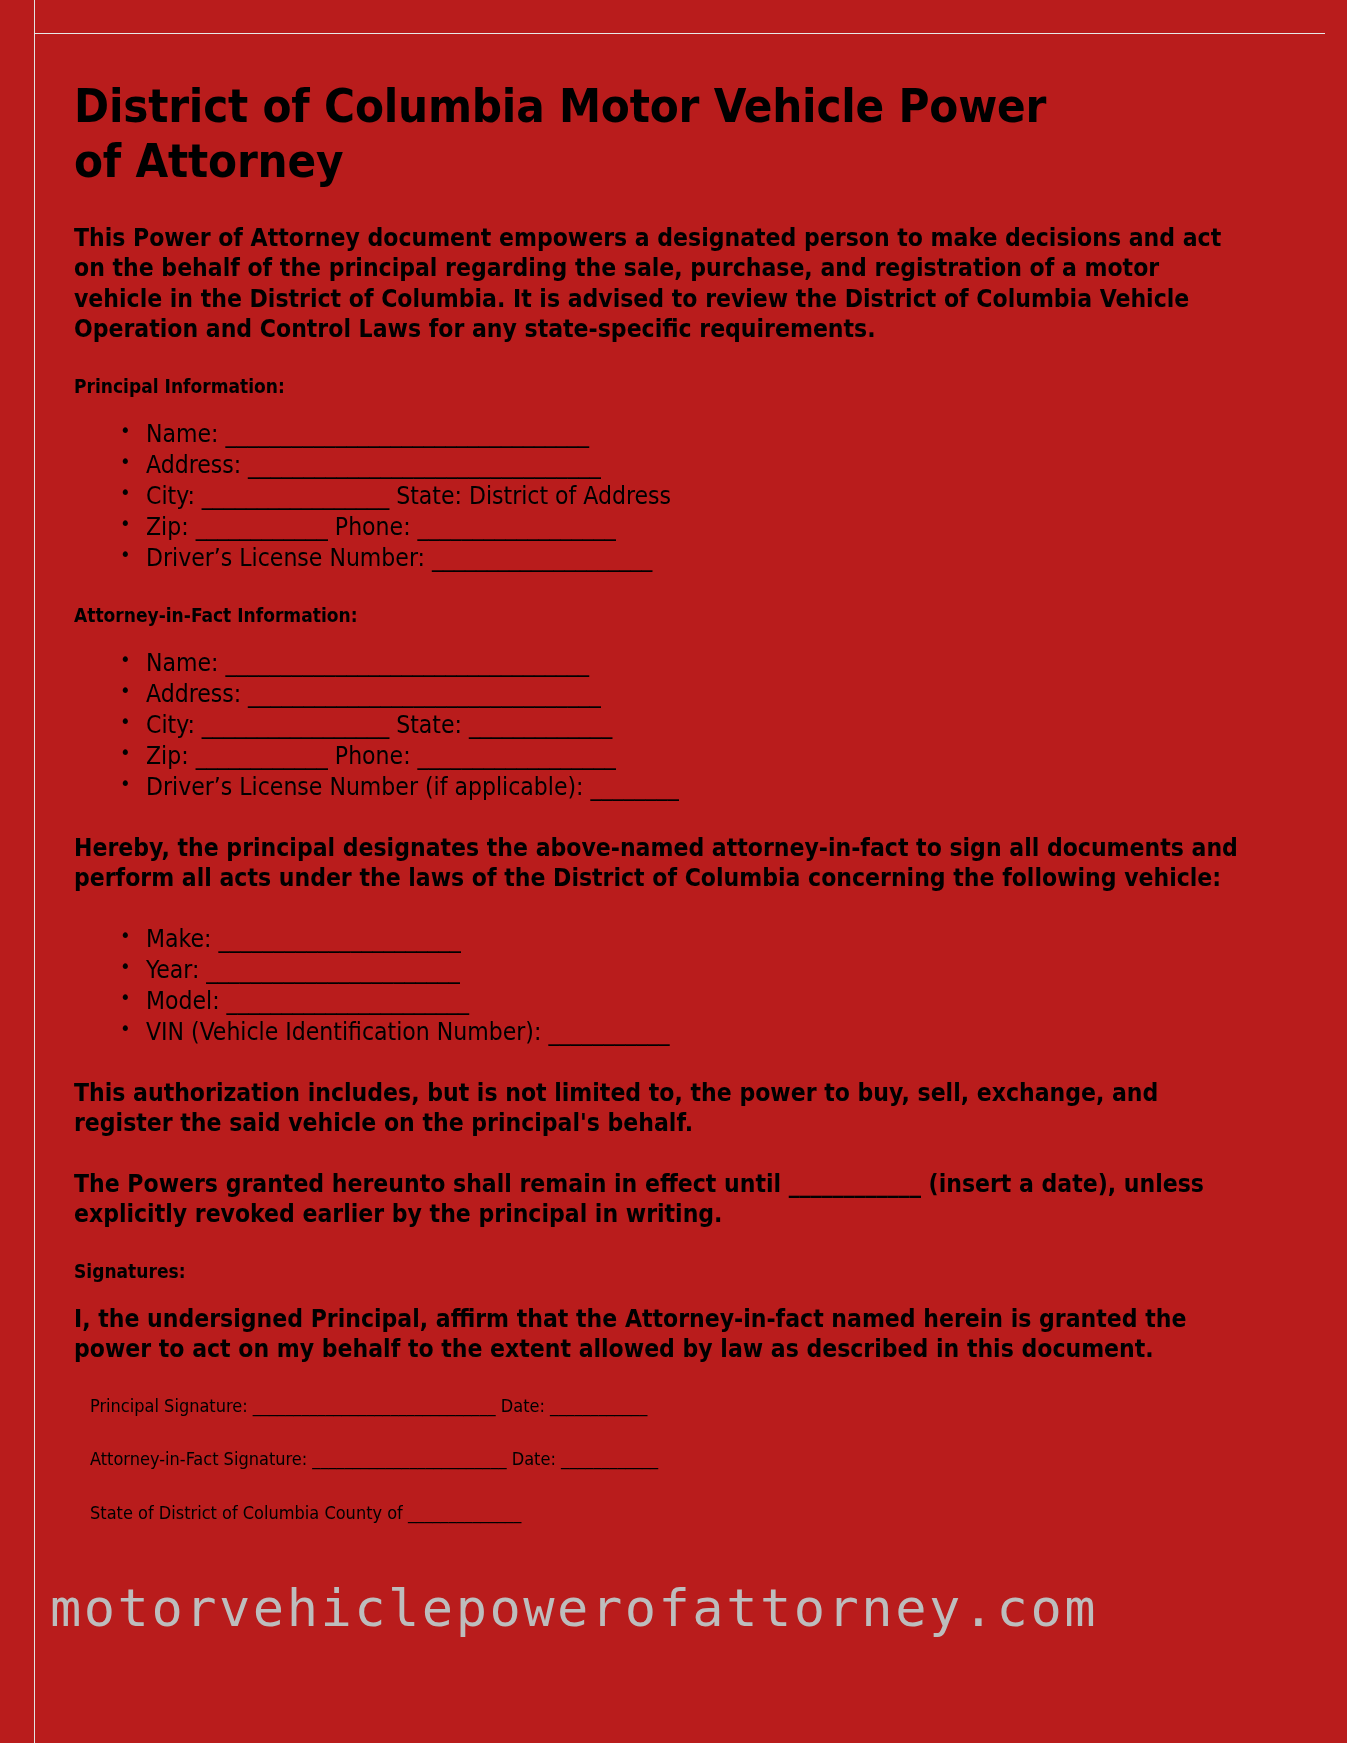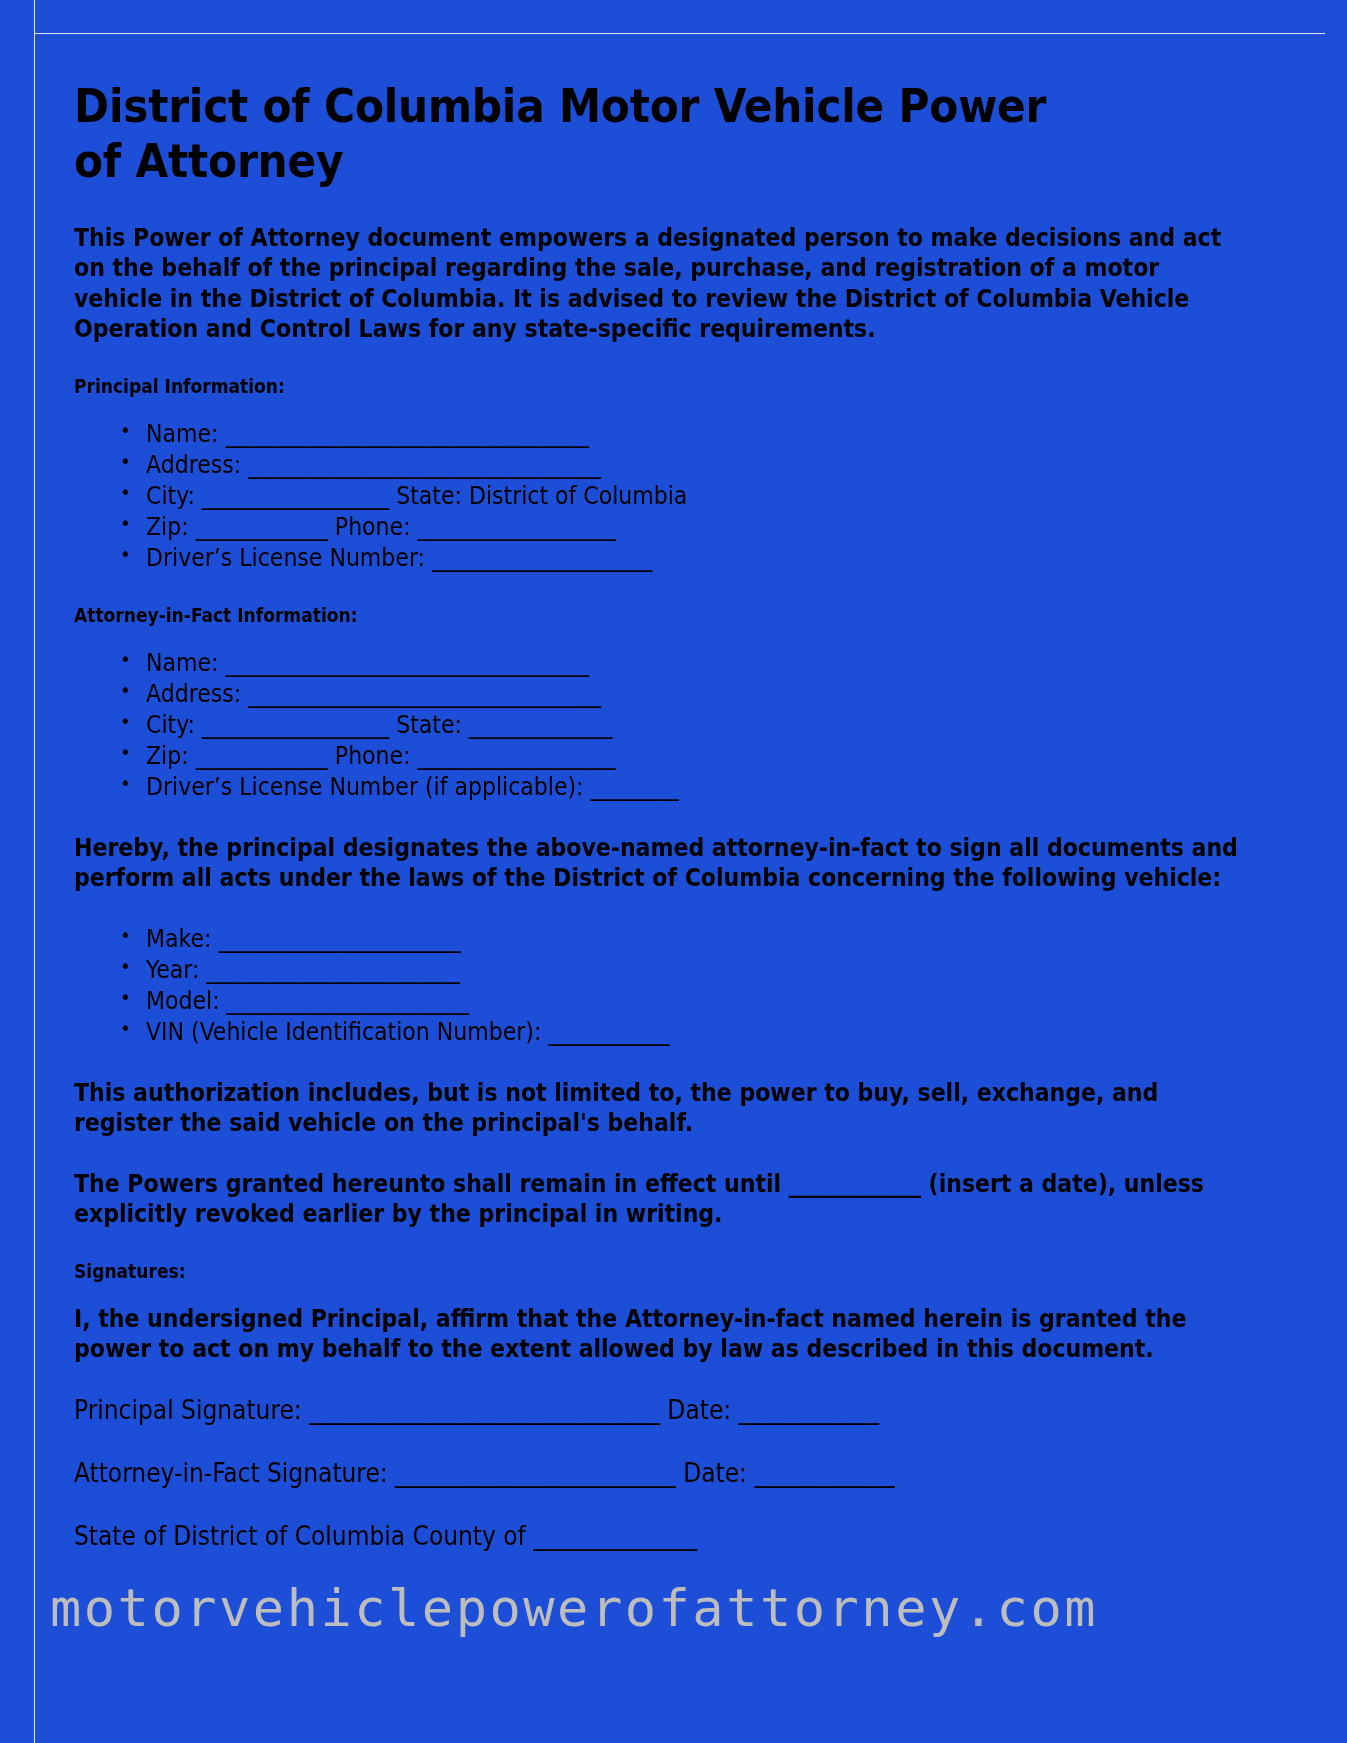--- a/index.html
+++ b/index.html
@@ -4,21 +4,21 @@
 <style>
   html, body {
     margin: 0;
     padding: 0;
     background: #ffffff;
   }
   .page {
     position: relative;
     width: 1347px;
     height: 1743px;
-    background: #1d4ed8;
+    background: #b91c1c;
     box-sizing: border-box;
     overflow: hidden;
     font-family: "DejaVu Sans", "Liberation Sans", sans-serif;
     font-stretch: condensed;
     color: #000000;
   }
   
   .page-edge-left {
     position: absolute;
     left: 34px; top: 0; bottom: 0;
@@ -75,23 +75,23 @@
   }
   ul.fields li::before {
     content: "\2022";
     position: absolute;
     left: 6px;
     top: -1px;
     font-size: 20px;
   }
 
   .sig-line {
-    font-size: 26px;
+    font-size: 18px;
     line-height: 1.2;
-    margin: 0 0 32px 0;
+    margin: 0 0 32px 16px;
     white-space: nowrap;
   }
   .sig-line.last { margin-bottom: 0; }
 
   .watermark {
     position: absolute;
     left: 50px;
     top: 1578px;
     width: 1260px;
     text-align: left;
@@ -113,21 +113,21 @@
   <div class="content">
 
     <h1 class="doc-title">District of Columbia Motor Vehicle Power of Attorney</h1>
 
     <p class="para">This Power of Attorney document empowers a designated person to make decisions and act on the behalf of the principal regarding the sale, purchase, and registration of a motor vehicle in the District of Columbia. It is advised to review the District of Columbia Vehicle Operation and Control Laws for any state-specific requirements.</p>
 
     <h2 class="sec-head">Principal Information:</h2>
     <ul class="fields">
       <li>Name: _________________________________</li>
       <li>Address: ________________________________</li>
-      <li>City: _________________ State: District of Columbia</li>
+      <li>City: _________________ State: District of Address</li>
       <li>Zip: ____________ Phone: __________________</li>
       <li>Driver’s License Number: ____________________</li>
     </ul>
 
     <h2 class="sec-head">Attorney-in-Fact Information:</h2>
     <ul class="fields">
       <li>Name: _________________________________</li>
       <li>Address: ________________________________</li>
       <li>City: _________________ State: _____________</li>
       <li>Zip: ____________ Phone: __________________</li>

